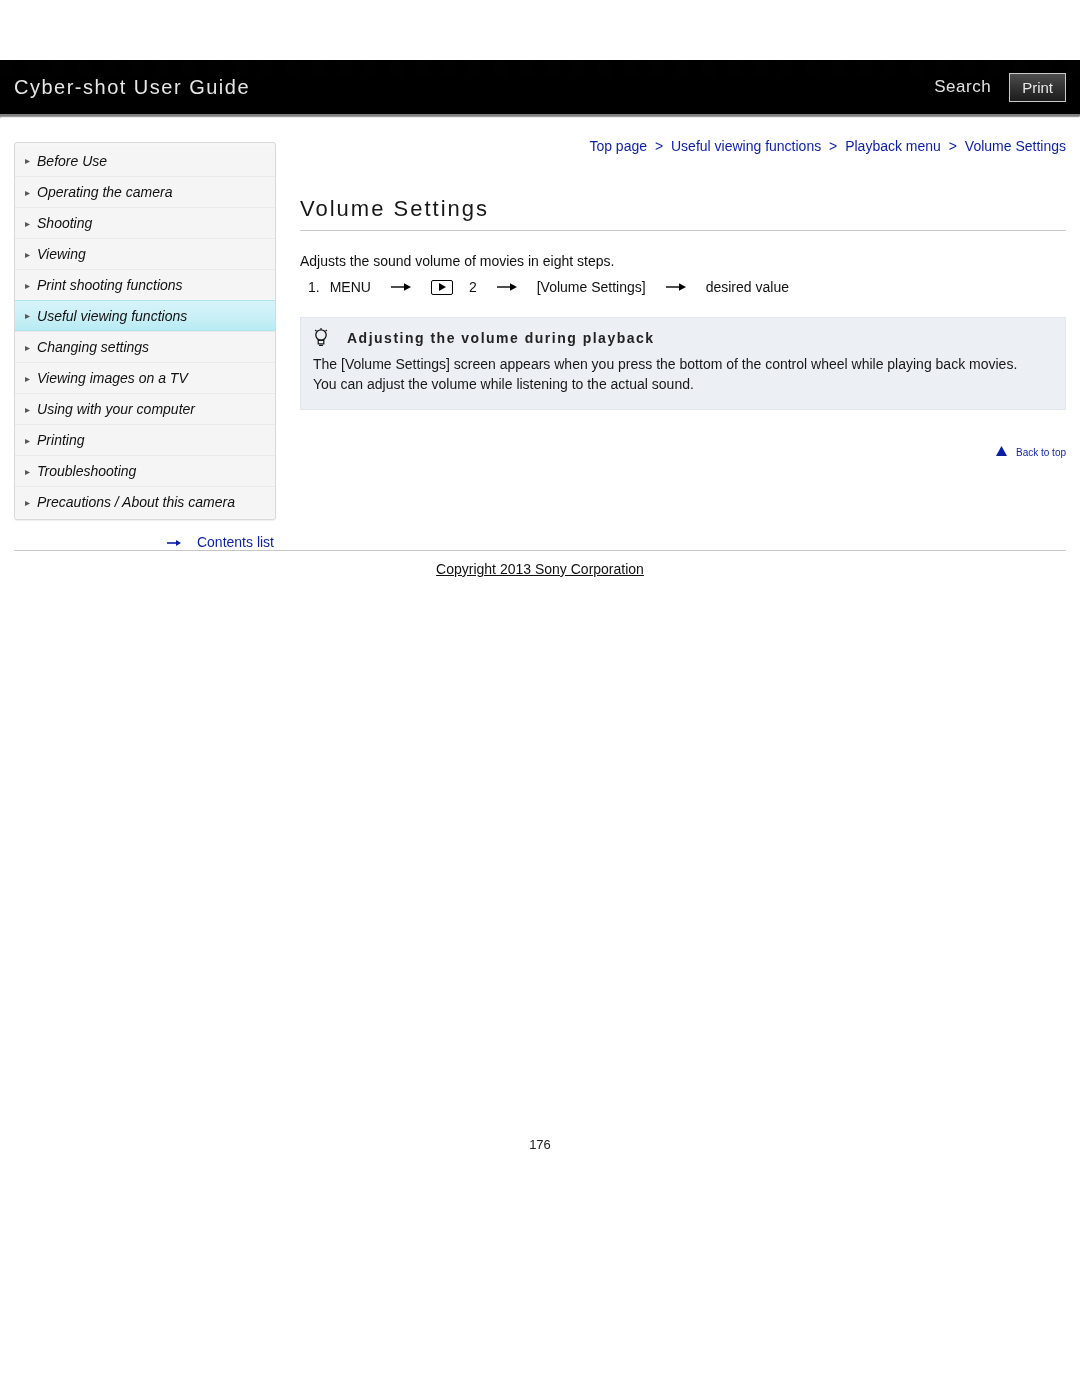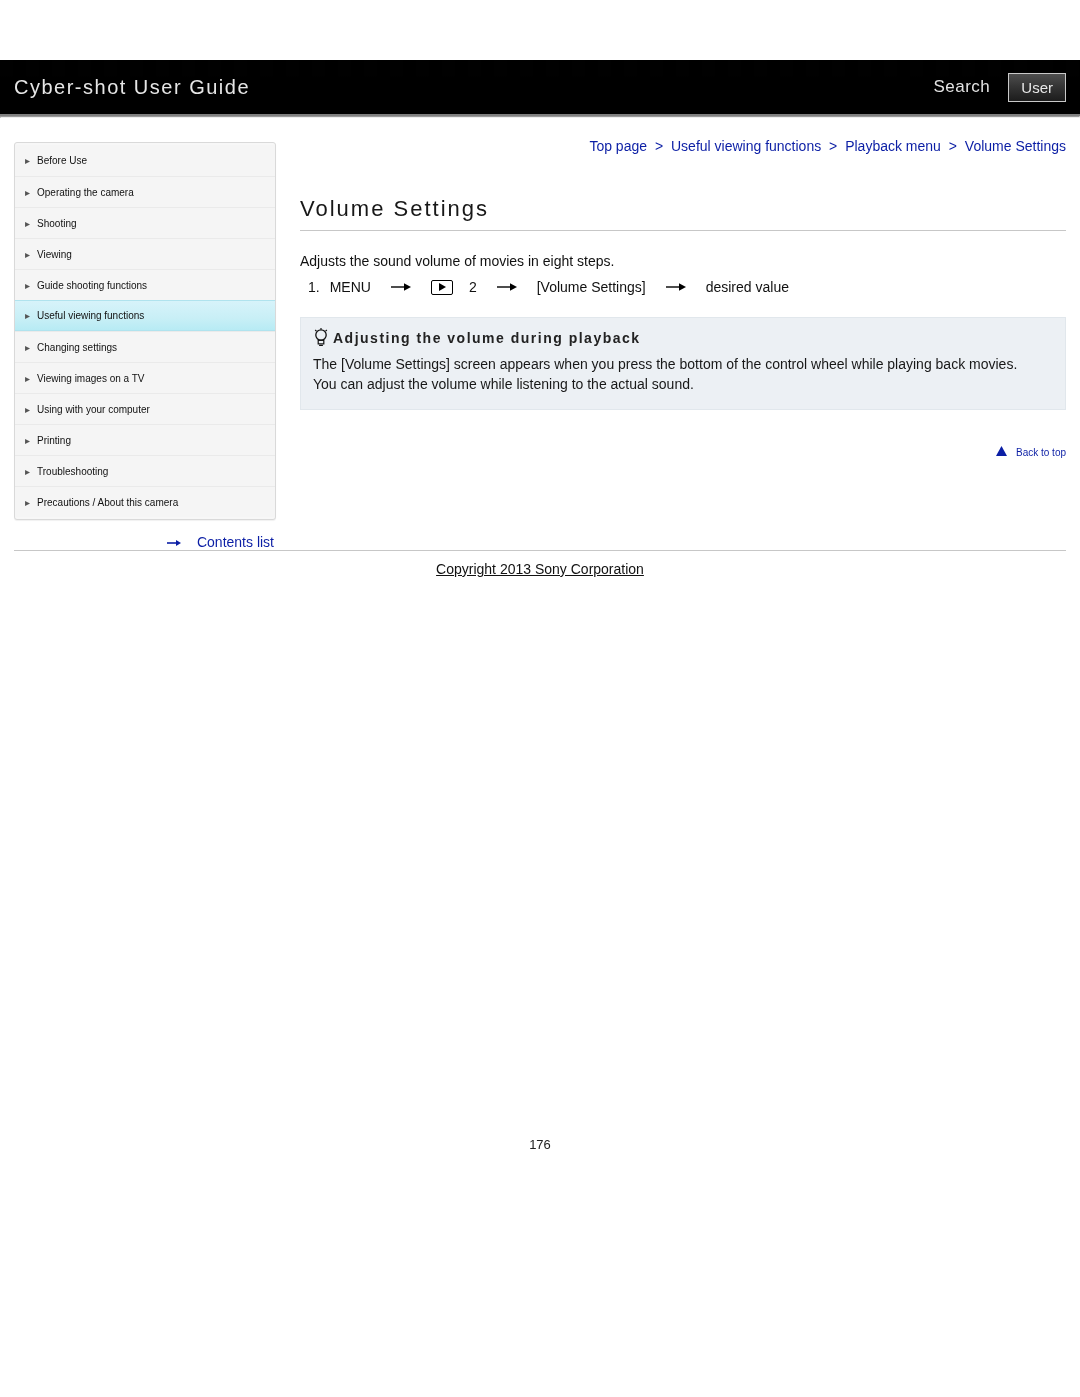--- a/index.html
+++ b/index.html
@@ -90,22 +90,23 @@
     cursor:pointer;
     position:relative;
     background: #f5f5f5;
   }
   .sidebar-item + .sidebar-item { border-top: 1px solid #eaeaea; }
   .sidebar-item .arrow {
     font-size: 10px;
     color: #555;
   }
   .sidebar-item .label {
-    font-size: 10px;
+    font-size: 14px;
     color: #111;
+    font-style: italic;
   }
   .sidebar-item.active {
     background: linear-gradient(180deg,#d7f3fa 0%, #c8eff6 60%, #b7ebf4 100%);
     border-top: 1px solid #b0e3ee;
     border-bottom: 1px solid #b0e3ee;
   }
   .contents-link-row {
     text-align:right;
     margin-top: 14px;
     padding-right: 2px;
@@ -174,21 +175,21 @@
     border-bottom:4.5px solid transparent;
     margin-left:2px;
   }
   .tip-box {
     background:#ecf0f4;
     border:1px solid #e1e7ec;
     margin-top: 22px;
     padding: 10px 12px 14px 12px;
   }
   .tip-heading {
-    display:flex; align-items:center; gap:4px;
+    display:flex; align-items:center; gap:18px;
     font-weight:600;
     letter-spacing:1.5px;
     color:#222;
     margin-bottom:6px;
     font-size:14px;
   }
   .bulb-icon { width:16px; height:20px; display:inline-block; }
   .tip-body { color:#181818; line-height:1.45; }
   .back-to-top {
     text-align:right;
@@ -220,21 +221,21 @@
 </style>
 </head>
 <body>
 
 <div class="page">
 
   <div class="header">
     <span class="header-title">Cyber-shot User Guide</span>
     <span class="header-spacer"></span>
     <span class="search-link">Search</span>
-    <button class="print-btn">User</button>
+    <button class="print-btn">Print</button>
   </div>
   <hr class="header-sep">
 
   <div class="body-row">
 
     <aside class="sidebar">
       <div class="sidebar-list" id="sidebar-list">
           <div class="sidebar-item">
             <span class="arrow">▸</span>
             <span class="label">Before Use</span>
@@ -246,21 +247,21 @@
           <div class="sidebar-item">
             <span class="arrow">▸</span>
             <span class="label">Shooting</span>
           </div>
           <div class="sidebar-item">
             <span class="arrow">▸</span>
             <span class="label">Viewing</span>
           </div>
           <div class="sidebar-item">
             <span class="arrow">▸</span>
-            <span class="label">Guide shooting functions</span>
+            <span class="label">Print shooting functions</span>
           </div>
           <div class="sidebar-item active">
             <span class="arrow">▸</span>
             <span class="label">Useful viewing functions</span>
           </div>
           <div class="sidebar-item">
             <span class="arrow">▸</span>
             <span class="label">Changing settings</span>
           </div>
           <div class="sidebar-item">

